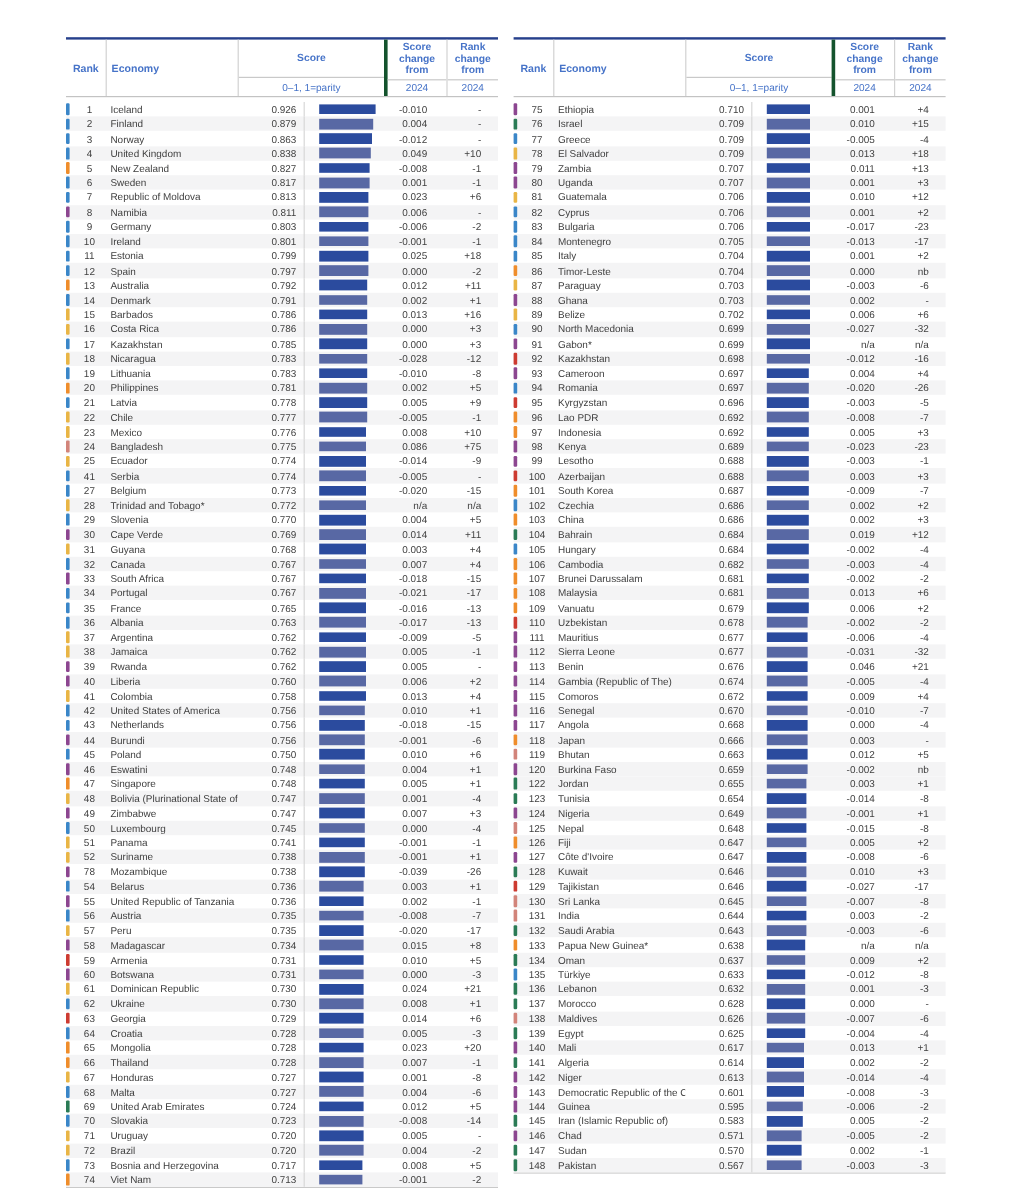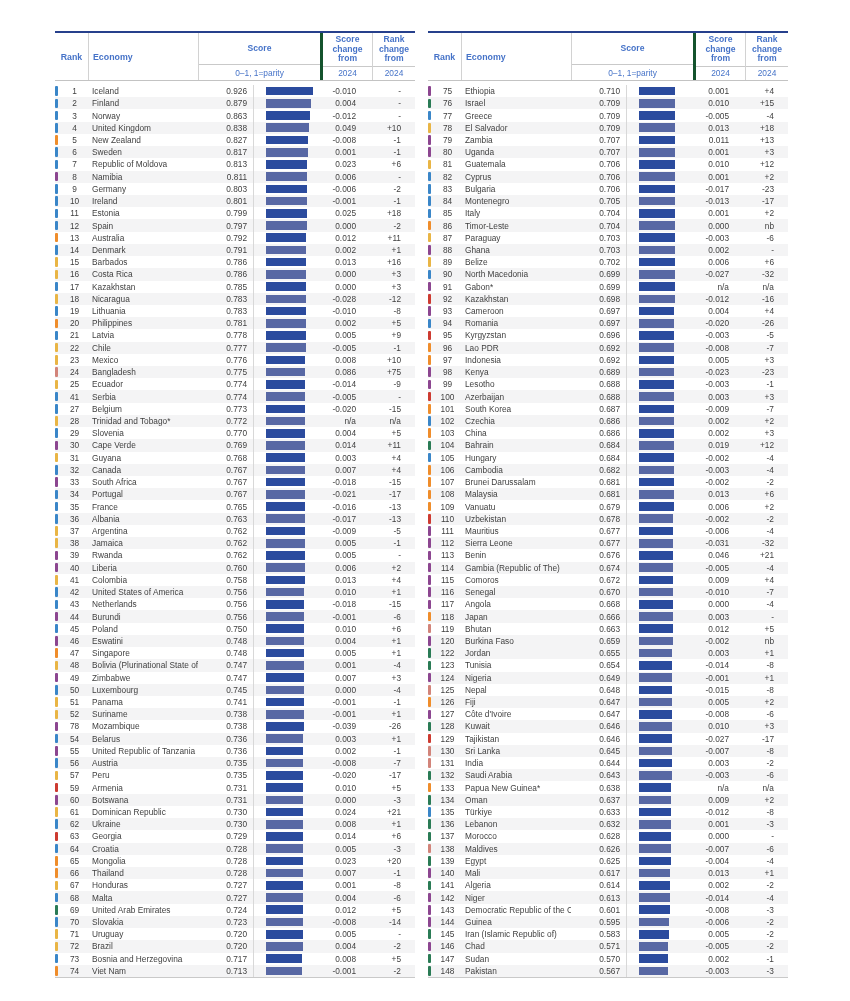--- a/index.html
+++ b/index.html
@@ -803,20 +803,33 @@
           </span>
           <span class="c-rank">57</span>
           <span class="c-econ">Peru</span>
           <span class="c-score">0.735</span>
           <span class="c-bar">
             <span class="bar" style="width: 37.3px; background: rgb(43, 75, 158);"></span>
           </span>
           <span class="c-schg">-0.020</span>
           <span class="c-rchg">-17</span>
         </div>
+        <div class="row alt">
+          <span class="c-tick">
+            <span class="tick" style="background: rgb(140, 70, 144);"></span>
+          </span>
+          <span class="c-rank">58</span>
+          <span class="c-econ">Madagascar</span>
+          <span class="c-score">0.734</span>
+          <span class="c-bar">
+            <span class="bar" style="width: 37.3px; background: rgb(88, 104, 164);"></span>
+          </span>
+          <span class="c-schg">0.015</span>
+          <span class="c-rchg">+8</span>
+        </div>
         <div class="row">
           <span class="c-tick">
             <span class="tick" style="background: rgb(205, 59, 49);"></span>
           </span>
           <span class="c-rank">59</span>
           <span class="c-econ">Armenia</span>
           <span class="c-score">0.731</span>
           <span class="c-bar">
             <span class="bar" style="width: 37.1px; background: rgb(43, 75, 158);"></span>
           </span>

